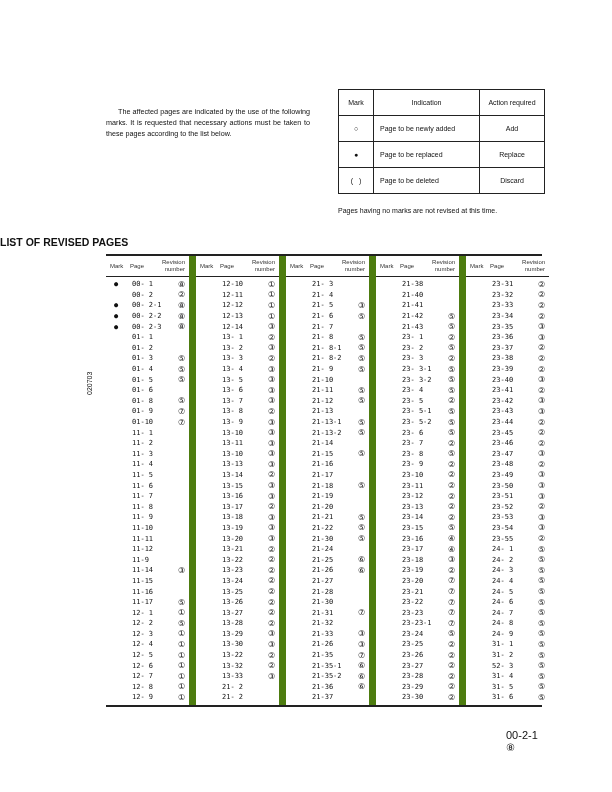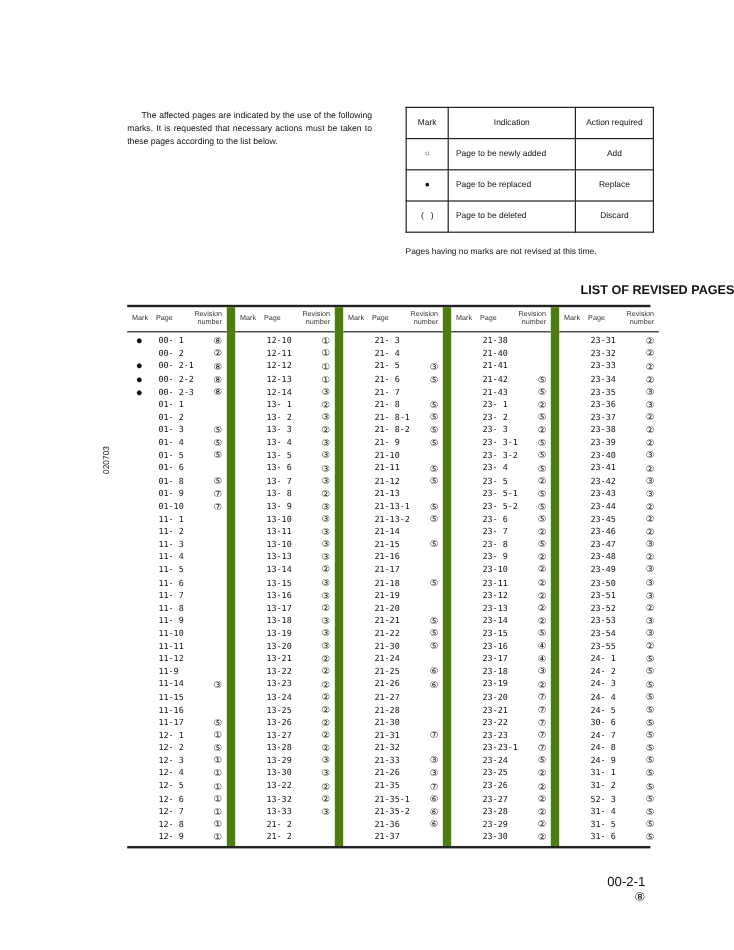--- a/index.html
+++ b/index.html
@@ -1,40 +1,40 @@
 <!DOCTYPE html>
 <html><head>
 <meta charset="utf-8">
 <style>
   body { margin:0; background:#fff; }
   .page { position:relative; width:612px; height:792px; background:#fff; color:#111; font-family:"Liberation Sans", sans-serif; overflow:hidden; }
-  .intro { position:absolute; left:106px; top:90px; width:204px; font-size:7.2px; line-height:11px; text-align:justify; text-indent:12px; }
+  .intro { position:absolute; left:106px; top:106px; width:204px; font-size:7.2px; line-height:11px; text-align:justify; text-indent:12px; }
   .marks { position:absolute; left:338px; top:89px; width:207px; border-collapse:collapse; font-size:7px; }
   .marks td { border:1px solid #222; height:25px; padding:0 6px; }
   .marks .c1 { width:22px; text-align:center; }
   .marks .c3 { width:52px; text-align:center; }
   .marks .hdr td { text-align:center; }
   .marks td.c2 { text-align:left; }
   .marks .hdr td.c2 { text-align:center; }
   .note { position:absolute; left:338px; top:207px; font-size:7px; }
-  .title { position:absolute; left:0; width:612px; top:236px; text-align:right; font-weight:bold; font-size:10.5px; }
+  .title { position:absolute; left:0; width:612px; top:236px; text-align:left; font-weight:bold; font-size:10.5px; }
   .list { position:absolute; left:106px; top:254px; width:436px; border-top:2px solid #222; border-bottom:2px solid #222; display:flex; }
   .col { flex:1; border-left:7px solid #4d7c0f; }
   .col:first-child { border-left:none; }
   .col-head { display:flex; font-size:6px; color:#333; height:20px; align-items:center; border-bottom:1px solid #222; }
   .col-head .hm { width:20px; padding-left:4px; }
   .col-head .hp { width:32px; }
   .col-head .hr { flex:1; text-align:right; padding-right:4px; line-height:7px; }
   .row { display:flex; height:10.6px; align-items:center; font-size:7px; font-family:"DejaVu Sans Mono", monospace; }
   .row .m { width:20px; text-align:center; font-size:7px; }
   .row .p { width:42px; padding-left:6px; white-space:pre; }
   .row .r { flex:1; text-align:left; padding-left:4px; font-size:8px; }
   .rows { padding-top:2px; padding-bottom:2px; }
   .side { position:absolute; left:86px; top:352px; transform:rotate(-90deg); transform-origin:left top; font-size:7px; font-family:"Liberation Sans", sans-serif; top:395px; }
-  .foot { position:absolute; left:506px; top:729px; font-size:11px; text-align:right; }
+  .foot { position:absolute; left:506px; top:729px; font-size:11px; text-align:left; }
   .foot .rev { font-size:10px; display:block; margin-top:1px; }
 </style>
 </head>
 <body>
 
 <div class="page">
   <p class="intro" style="margin:0">The affected pages are indicated by the use of the following marks. It is requested that necessary actions must be taken to these pages according to the list below.</p>
 
   <table class="marks">
     <tbody>
@@ -1053,21 +1053,21 @@
             <span class="p">24- 4</span>
             <span class="r">⑤</span>
           </div>
           <div class="row">
             <span class="m"></span>
             <span class="p">24- 5</span>
             <span class="r">⑤</span>
           </div>
           <div class="row">
             <span class="m"></span>
-            <span class="p">30- 6</span>
+            <span class="p">24- 6</span>
             <span class="r">⑤</span>
           </div>
           <div class="row">
             <span class="m"></span>
             <span class="p">24- 7</span>
             <span class="r">⑤</span>
           </div>
           <div class="row">
             <span class="m"></span>
             <span class="p">24- 8</span>

